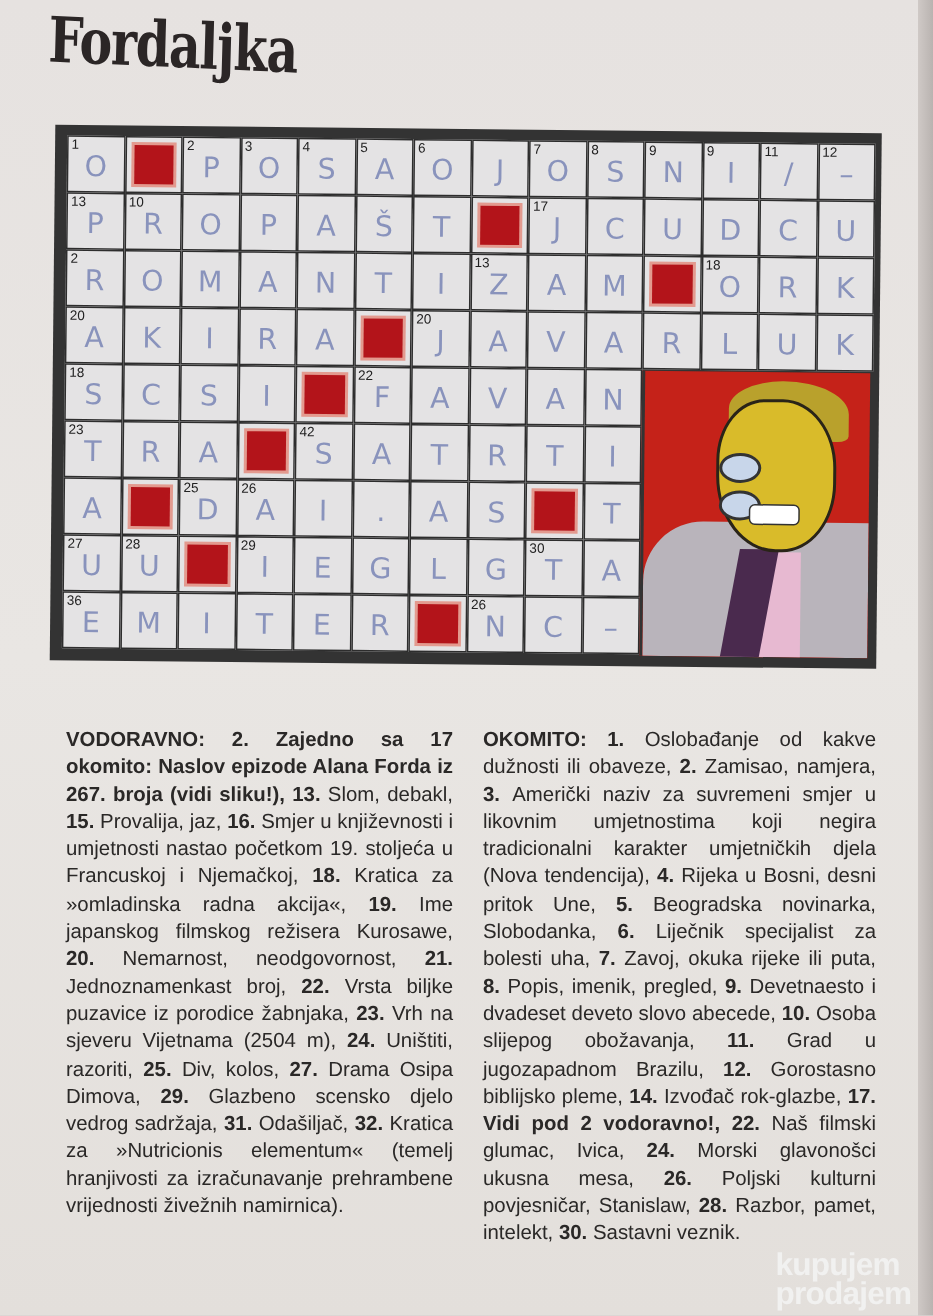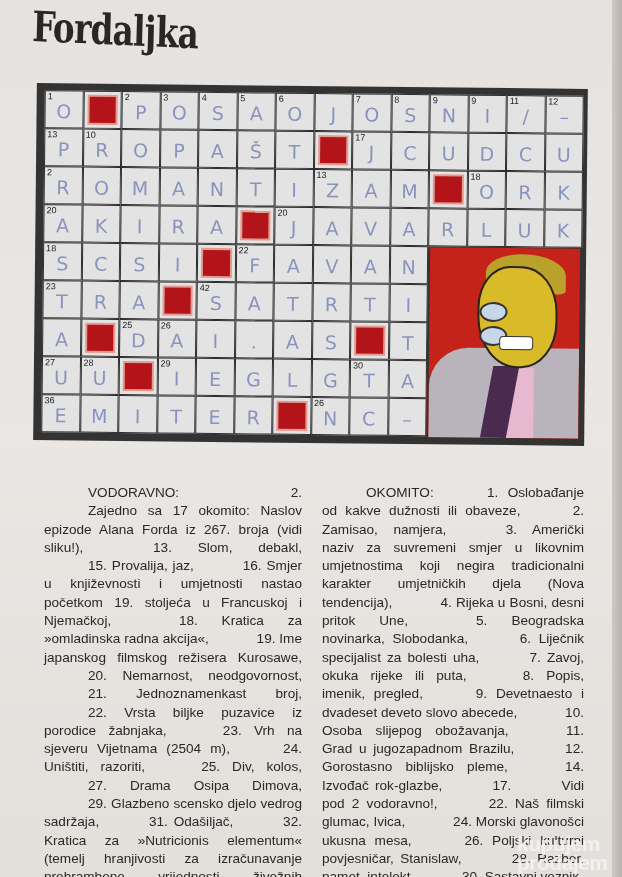--- a/index.html
+++ b/index.html
@@ -56,21 +56,21 @@
   .picture .tie { position: absolute; left: 58px; bottom: 0; width: 26px; height: 72px; background: #4a2a4e; transform: skewX(-10deg); }
   .picture .head { position: absolute; left: 48px; top: 18px; width: 76px; height: 98px; background: #d9bb2a; border-radius: 40% 45% 45% 50%; border: 2px solid #2a2418; }
   .picture .hair { position: absolute; left: 56px; top: 6px; width: 80px; height: 40px; background: #b9a12c; border-radius: 50% 60% 10% 10%; }
   .picture .glasses { position: absolute; left: 50px; top: 54px; width: 60px; height: 18px; }
   .picture .glasses span { display: inline-block; width: 24px; height: 16px; border: 2px solid #333; border-radius: 50%; background: #c8d6ea; margin-right: 4px; }
   .picture .teeth { position: absolute; left: 70px; top: 88px; width: 32px; height: 12px; background: #fff; border: 1px solid #333; border-radius: 4px; }
   .clues {
     position: absolute; top: 484px; font-size: 13.6px; line-height: 18.3px; color: #2a2827;
     text-align: justify;
   }
-  .clues b { font-weight: normal; margin-left: 44px; }
+  .clues b { font-weight: bold; }
   .col-left { left: 44px; width: 258px; }
   .col-right { left: 322px; width: 262px; }
   .watermark {
     position: absolute; left: 517px; top: 834px; color: #f3f3f3; font-weight: bold;
     font-size: 21px; line-height: 19px; letter-spacing: -0.5px; opacity: .9;
   }
 </style>
 </head>
 <body>
 

